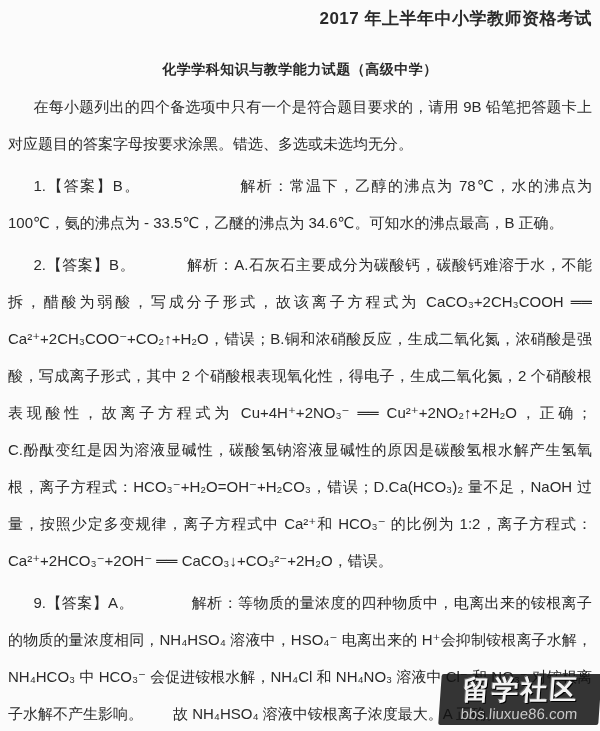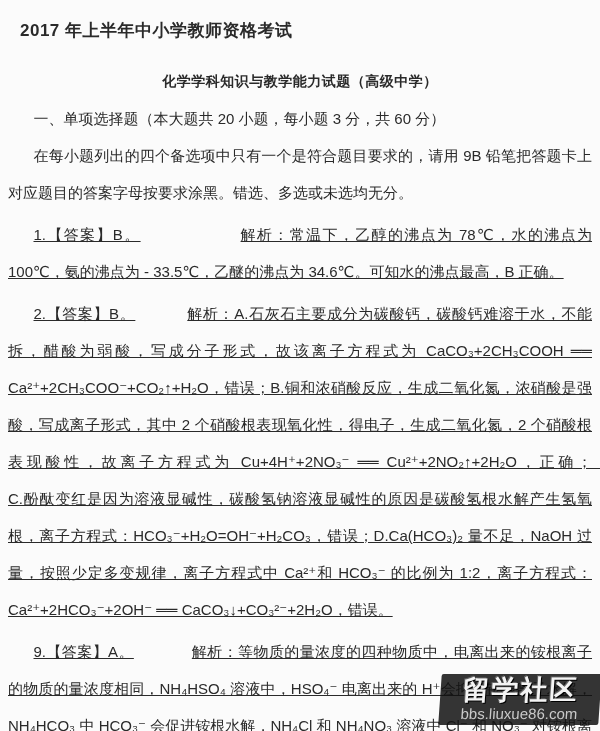--- a/index.html
+++ b/index.html
@@ -12,25 +12,25 @@
     background: #fbfbfb;
     color: #2a2a2a;
     font-family: "Liberation Sans", "DejaVu Sans", sans-serif;
     font-size: 15px;
     line-height: 37px;
   }
   .doc {
     padding: 0 8px;
   }
   .page-title {
-    text-align: left;
+    text-align: right;
     font-size: 17px;
     font-weight: bold;
     line-height: 37px;
-    margin: 12px;
+    margin: 0;
     letter-spacing: 0.5px;
   }
   .page-subtitle {
     text-align: center;
     font-size: 14px;
     font-weight: bold;
     line-height: 37px;
     margin: 14px 0 0 0;
     letter-spacing: 0.5px;
   }
@@ -40,21 +40,20 @@
   }
   .instructions {
     margin: 0;
     text-indent: 1.7em;
     text-align: justify;
   }
   .answer {
     margin: 5px 0 0 0;
     text-indent: 1.7em;
     text-align: justify;
-    text-decoration: underline;
   }
   .answer-label { white-space: nowrap; }
   .answers .answer:nth-child(1) .answer-analysis { margin-left: 100px; }
   .answers .answer:nth-child(2) .answer-analysis { margin-left: 52px; }
   .answers .answer:nth-child(3) .answer-analysis { margin-left: 58px; }
   .watermark {
     position: absolute;
     right: 0;
     bottom: 6px;
     width: 160px;
@@ -80,21 +79,20 @@
 </style>
 </head>
 <body>
 
 <div class="doc">
 
   <div class="page-title">2017 年上半年中小学教师资格考试</div>
 
   <div class="page-subtitle">化学学科知识与教学能力试题（高级中学）</div>
 
-  <div class="section-heading">一、单项选择题（本大题共 20 小题，每小题 3 分，共 60 分）</div>
 
   <div class="instructions">在每小题列出的四个备选项中只有一个是符合题目要求的，请用 9B 铅笔把答题卡上对应题目的答案字母按要求涂黑。错选、多选或未选均无分。</div>
 
   <div class="answers">
 
     <div class="answer">
       <span class="answer-label">1.【答案】B。</span><span class="answer-analysis">解析：常温下，乙醇的沸点为 78℃，水的沸点为 100℃，氨的沸点为 - 33.5℃，乙醚的沸点为 34.6℃。可知水的沸点最高，B 正确。</span>
     </div>
 
     <div class="answer">

